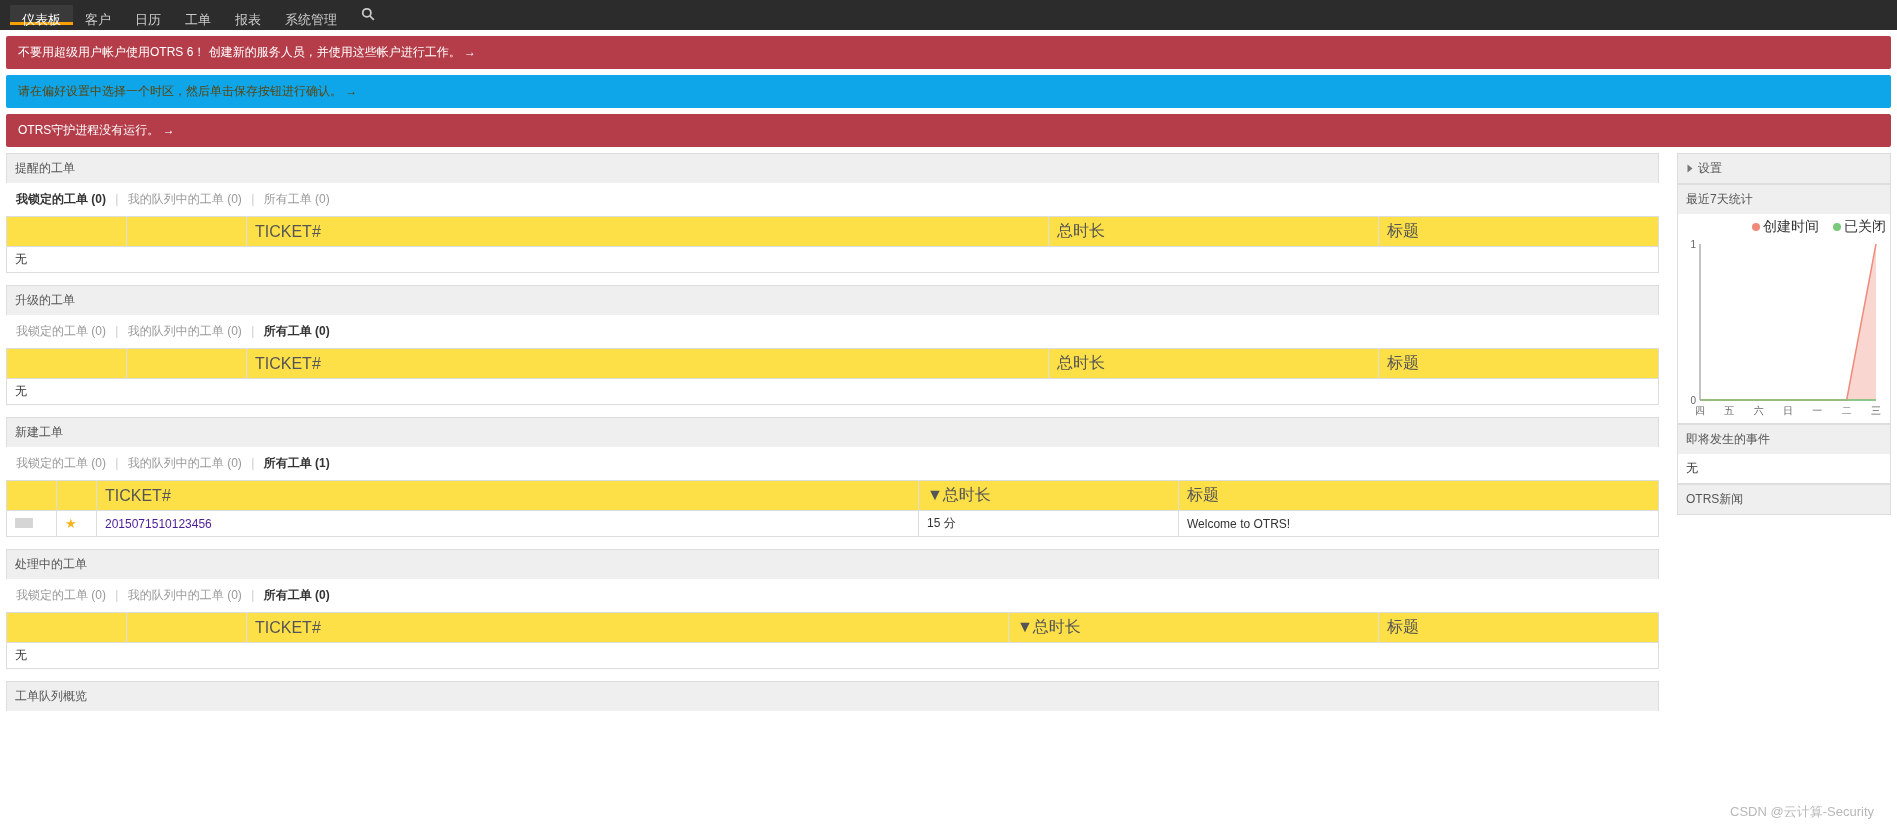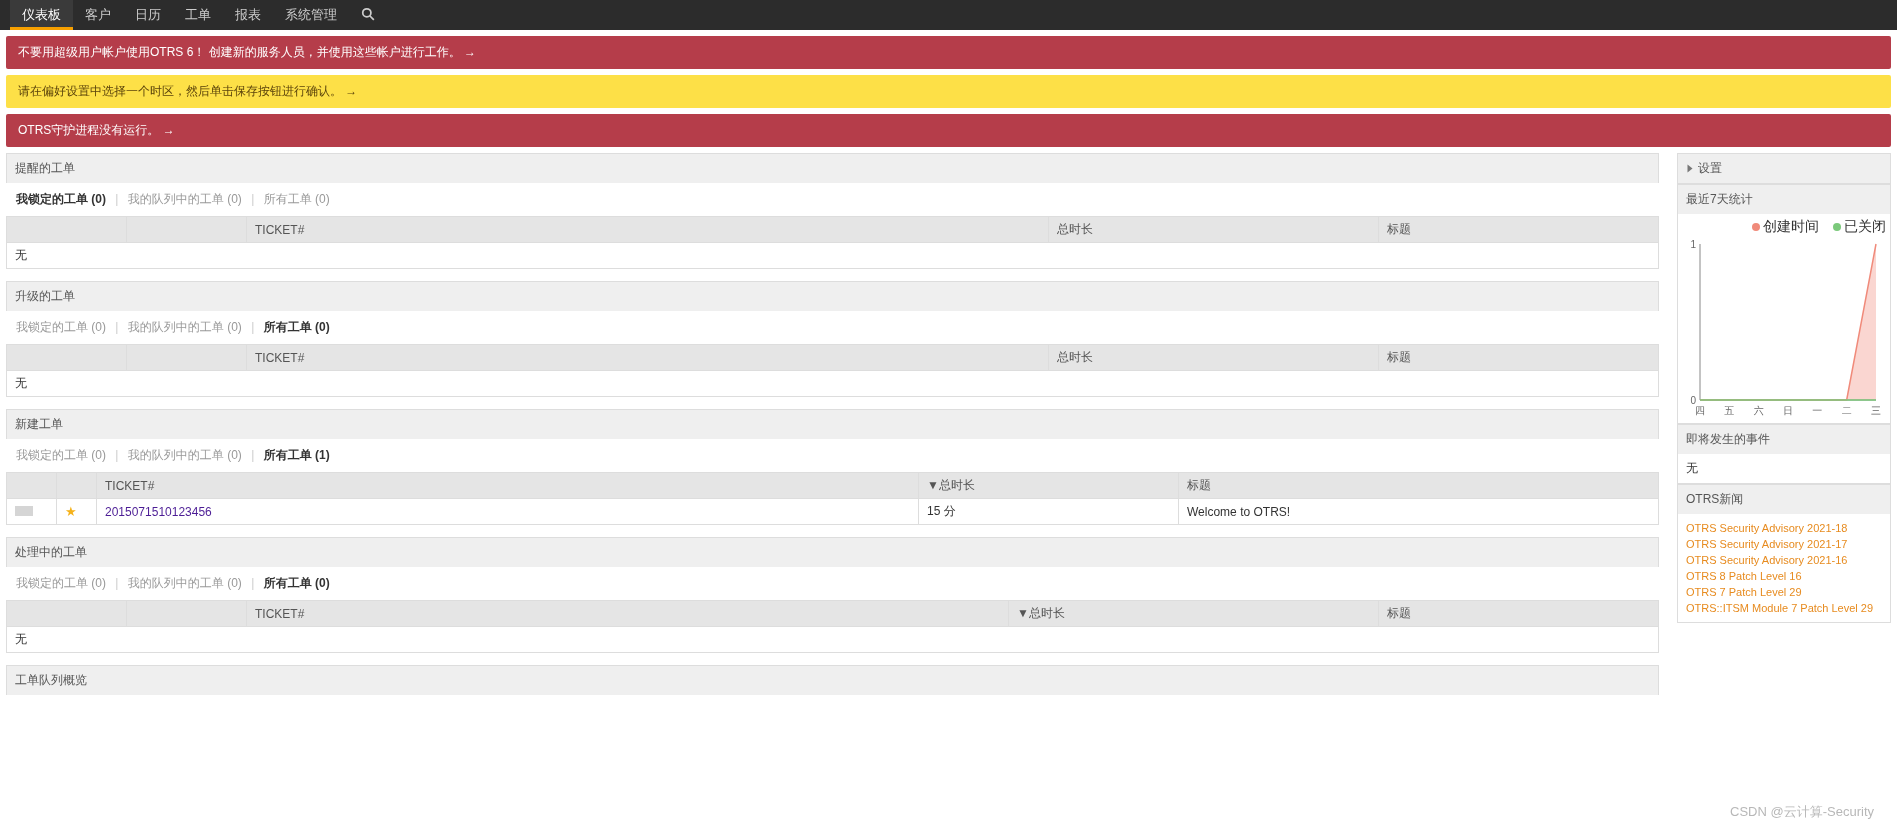--- a/index.html
+++ b/index.html
@@ -1,34 +1,34 @@
 <!DOCTYPE html>
 <html><head>
 <meta charset="utf-8">
 <style>
   * { box-sizing: border-box; margin: 0; padding: 0; font-family: Arial, "Helvetica Neue", Helvetica, sans-serif; }
   body { background: #fff; color: #333; font-size: 12px; }
   .topnav { background: #2c2c2c; height: 30px; display: flex; align-items: center; padding: 0 10px; }
-  .topnav .tab { color: #ccc; padding: 0 12px; height: 30px; line-height: 30px; cursor: pointer; font-size: 13px; }
+  .topnav .tab { color: #ccc; padding: 0 12px; height: 20px; line-height: 30px; cursor: pointer; font-size: 13px; }
   .topnav .tab.active { color: #fff; border-bottom: 3px solid #f7a000; background:#3a3a3a; }
   .topnav .search { color: #ccc; padding: 0 12px; font-size: 14px; cursor: pointer; }
   .banner { margin: 6px 6px 0 6px; padding: 8px 12px; color: #fff; font-size: 12px; border-radius: 2px; cursor: pointer; }
   .banner.red { background: #b53d4a; }
-  .banner.orange { background: #fde047; color: #5c440b; }
+  .banner.orange { background: #0ea5e9; color: #5c440b; }
   .layout { display: flex; align-items: flex-start; gap: 12px; }
   .main { flex: 1; padding: 6px; }
   .side { width: 220px; padding: 6px 6px 6px 0; }
   .widget { margin-bottom: 12px; }
   .widget-header { background: #efefef; border: 1px solid #ddd; border-bottom: none; padding: 6px 8px; font-size: 12px; color: #555; }
   .filterbar { padding: 8px 10px; font-size: 12px; color: #999; }
   .filterbar .fitem { display: inline-block; cursor: pointer; }
   .filterbar .sep { color: #ccc; margin: 0 6px; }
   .filterbar .fitem.active { color: #333; font-weight: bold; }
   table.grid { width: 100%; border-collapse: collapse; }
-  table.grid th { background: #e5e5e5; border: 1px solid #ddd; text-align: left; font-weight: normal; padding: 4px 8px; font-size: 12px; color: #555; }
+  table.grid th { background: #fde047; border: 1px solid #ddd; text-align: left; font-weight: normal; padding: 4px 8px; font-size: 16px; color: #555; }
   table.grid td { border: 1px solid #ddd; padding: 4px 8px; font-size: 12px; }
   .none-row td { color: #333; }
   .link { color: #4c1d95; cursor: pointer; }
   .bold { font-weight: bold; }
   .star { color: #f5b21a; font-size: 13px; }
   .sidebox { border: 1px solid #ddd; background:#fff; }
   .sidebox .sb-header { background: #efefef; padding: 6px 8px; font-size: 12px; color: #555; display:flex; align-items:center; cursor:pointer; }
   .sidebox .sb-body { padding: 6px 8px; font-size: 12px; }
   .chart-wrap { border: 1px solid #ddd; margin-top: 0; padding: 4px 4px 2px 4px; }
   .legend { text-align: right; font-size: 14px; margin-bottom: 2px; }
@@ -211,26 +211,18 @@
       </div>
     </div>
 
     <div class="sidebox">
       <div class="sb-header">即将发生的事件</div>
       <div class="sb-body">无</div>
     </div>
 
     <div class="sidebox">
       <div class="sb-header">OTRS新闻</div>
-      <div class="sb-body newslist">
-        <a>OTRS Security Advisory 2021-18</a>
-        <a>OTRS Security Advisory 2021-17</a>
-        <a>OTRS Security Advisory 2021-16</a>
-        <a>OTRS 8 Patch Level 16</a>
-        <a>OTRS 7 Patch Level 29</a>
-        <a>OTRS::ITSM Module 7 Patch Level 29</a>
-      </div>
     </div>
 
   </div>
 </div>
 
 <div class="watermark">CSDN @云计算-Security</div>
 
 </body></html>

